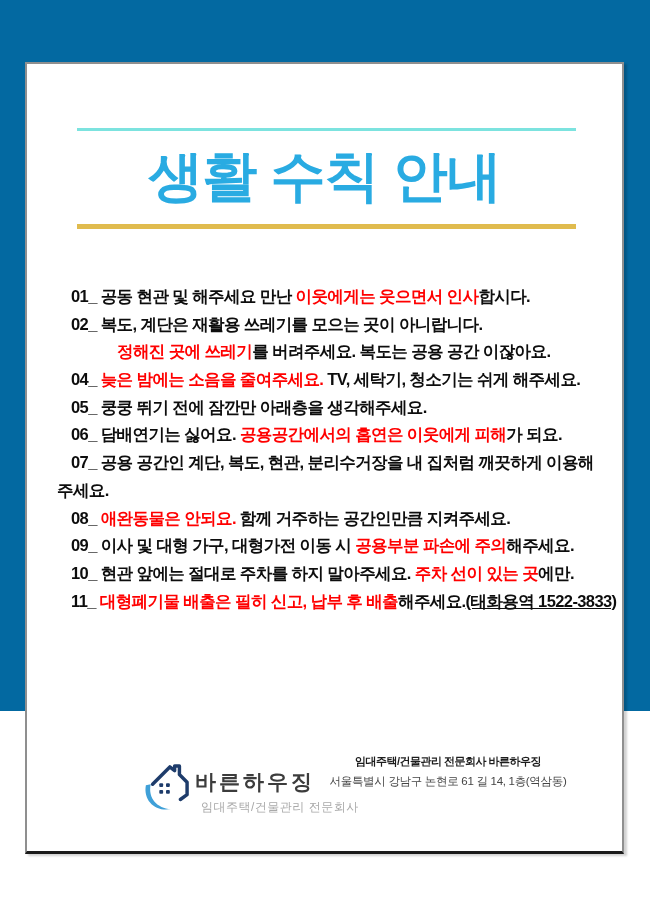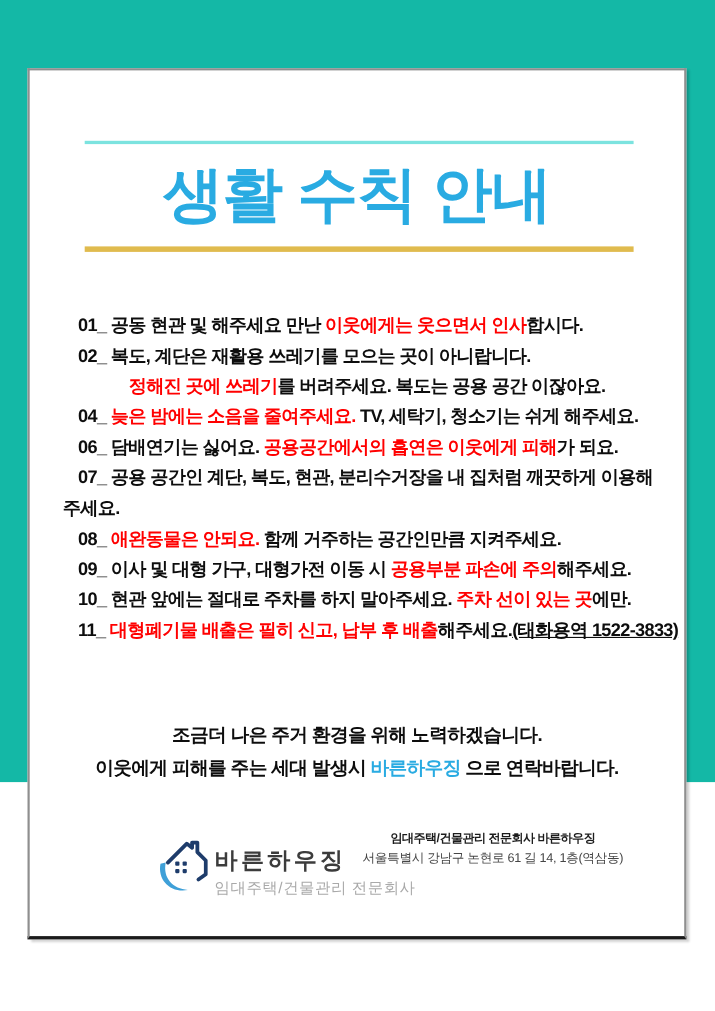--- a/index.html
+++ b/index.html
@@ -2,21 +2,21 @@
 <html style="--title-blue: #29abe2; --accent-red: #ff0000; --line-cyan: #7ce3df; --line-gold: #e0bb4e; --logo-navy: #1e3c6b; --logo-sky: #3fa0d8;"><head>
 <meta charset="utf-8">
 <style>
   html, body {
     margin: 0; padding: 0;
     width: 650px; height: 919px;
     background: #ffffff;
     font-family: "Liberation Sans", "DejaVu Sans", sans-serif;
     overflow: hidden;
   }
-  .canvas { position: relative; width: 650px; height: 711px; background:#14b8a6; }
+  .canvas { position: relative; width: 650px; height: 711px; background:#0369a1; }
 
   .page {
     position: absolute;
     left: 25px; top: 62px;
     width: 595px; height: 787px;
     background: #ffffff;
     border: 2px solid #8f8f8f;
     border-bottom: 3px solid #1b1b1b;
     box-shadow: 3px 2px 2px rgba(0,0,0,0.18);
   }
@@ -70,22 +70,22 @@
     position: absolute;
     left: 116px; top: 698px;
     display: flex; align-items: flex-start;
   }
   .footer-logo .texts { margin-left: 6px; margin-top: 6px; }
   .logo-name {
     font-size: 21px; font-weight: 700;
     letter-spacing: 3px; color: #3c3c3c;
   }
   .logo-tagline {
-    font-size: 14px; color: #a9a9a9;
-    letter-spacing: 0.5px; margin-top: 3px; margin-left: 0;
+    font-size: 12px; color: #a9a9a9;
+    letter-spacing: 0.5px; margin-top: 3px; margin-left: 6px;
   }
 
   .company-info {
     position: absolute;
     left: 276px; top: 690px; width: 290px;
     text-align: center;
   }
   .company-title {
     font-size: 11px; font-weight: 700;
     letter-spacing: -0.5px; color: #1c1c1c;
@@ -106,33 +106,30 @@
 
     <div class="page-title">생활 수칙 안내</div>
 
     <div class="divider gold"></div>
 
     <div class="rules">
         <div class="rule-line num"><span class="seg-k">01_ 공동 현관 및 해주세요 만난 </span><span class="seg-r">이웃에게는 웃으면서 인사</span><span class="seg-k">합시다.</span></div>
         <div class="rule-line num"><span class="seg-k">02_ 복도, 계단은 재활용 쓰레기를 모으는 곳이 아니랍니다.</span></div>
         <div class="rule-line indent"><span class="seg-r">정해진 곳에 쓰레기</span><span class="seg-k">를 버려주세요. 복도는 공용 공간 이잖아요.</span></div>
         <div class="rule-line num"><span class="seg-k">04_ </span><span class="seg-r">늦은 밤에는 소음을 줄여주세요.</span><span class="seg-k"> TV, 세탁기, 청소기는 쉬게 해주세요.</span></div>
+        <div class="rule-line num"><span class="seg-k">05_ 쿵쿵 뛰기 전에 잠깐만 아래층을 생각해주세요.</span></div>
         <div class="rule-line num"><span class="seg-k">06_ 담배연기는 싫어요. </span><span class="seg-r">공용공간에서의 흡연은 이웃에게 피해</span><span class="seg-k">가 되요.</span></div>
         <div class="rule-line num"><span class="seg-k">07_ 공용 공간인 계단, 복도, 현관, 분리수거장을 내 집처럼 깨끗하게 이용해</span></div>
         <div class="rule-line left"><span class="seg-k">주세요.</span></div>
         <div class="rule-line num"><span class="seg-k">08_ </span><span class="seg-r">애완동물은 안되요.</span><span class="seg-k"> 함께 거주하는 공간인만큼 지켜주세요.</span></div>
         <div class="rule-line num"><span class="seg-k">09_ 이사 및 대형 가구, 대형가전 이동 시 </span><span class="seg-r">공용부분 파손에 주의</span><span class="seg-k">해주세요.</span></div>
         <div class="rule-line num"><span class="seg-k">10_ 현관 앞에는 절대로 주차를 하지 말아주세요. </span><span class="seg-r">주차 선이 있는 곳</span><span class="seg-k">에만.</span></div>
         <div class="rule-line num"><span class="seg-k">11_ </span><span class="seg-r">대형폐기물 배출은 필히 신고, 납부 후 배출</span><span class="seg-k">해주세요.</span><span class="seg-u">(태화용역 1522-3833)</span></div>
       </div>
 
-    <div class="closing">
-      <div class="line">조금더 나은 주거 환경을 위해 노력하겠습니다.</div>
-      <div class="line"><span class="seg-k">이웃에게 피해를 주는 세대 발생시 </span><span class="seg-b">바른하우징</span><span class="seg-k"> 으로 연락바랍니다.</span></div>
-    </div>
 
     <div class="footer-logo">
       <span>
         <svg width="46" height="52" viewBox="0 0 48 54" aria-hidden="true">
           <path d="M3 24 C0 40 13 52 29 49 C15 48 5 38 8 23 Z" fill="#3fa0d8"></path>
           <path d="M10 23 L28 5 L33 9 L33 4 L38 4 L38 13 L46 21 L46 34 L39 39" fill="none" stroke="#1e3c6b" stroke-width="3.6" stroke-linejoin="round" stroke-linecap="round"></path>
           <rect x="17" y="22" width="4" height="4" rx="1" fill="#1e3c6b"></rect>
           <rect x="24" y="22" width="4" height="4" rx="1" fill="#1e3c6b"></rect>
           <rect x="17" y="29" width="4" height="4" rx="1" fill="#1e3c6b"></rect>
           <rect x="24" y="29" width="4" height="4" rx="1" fill="#1e3c6b"></rect>

